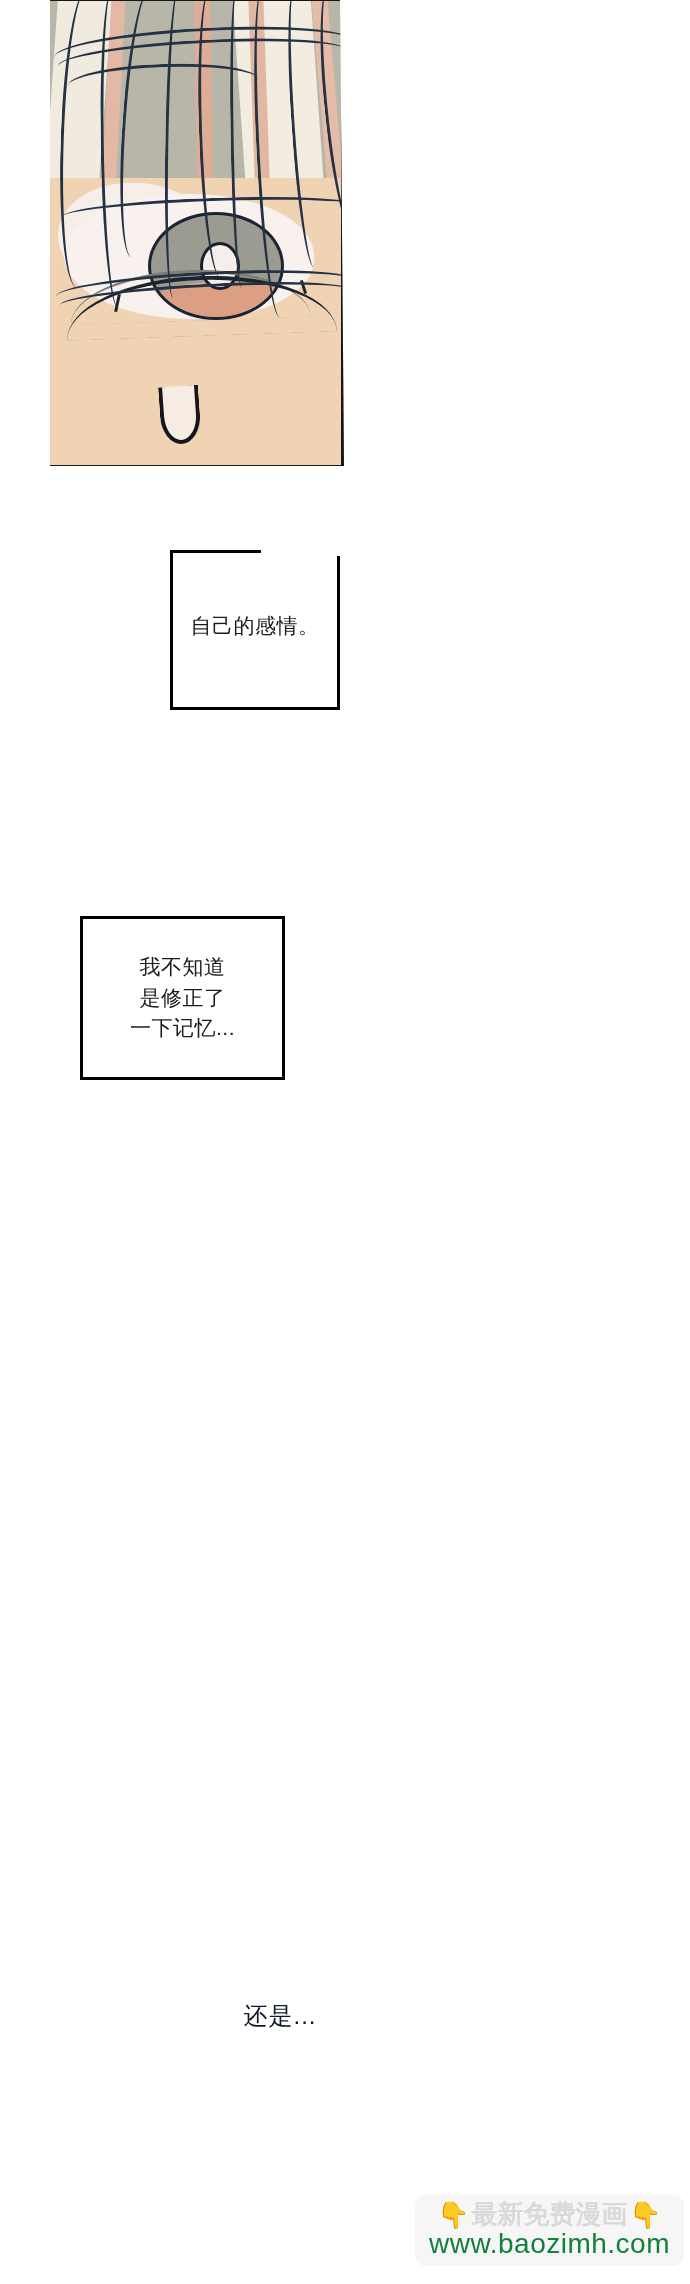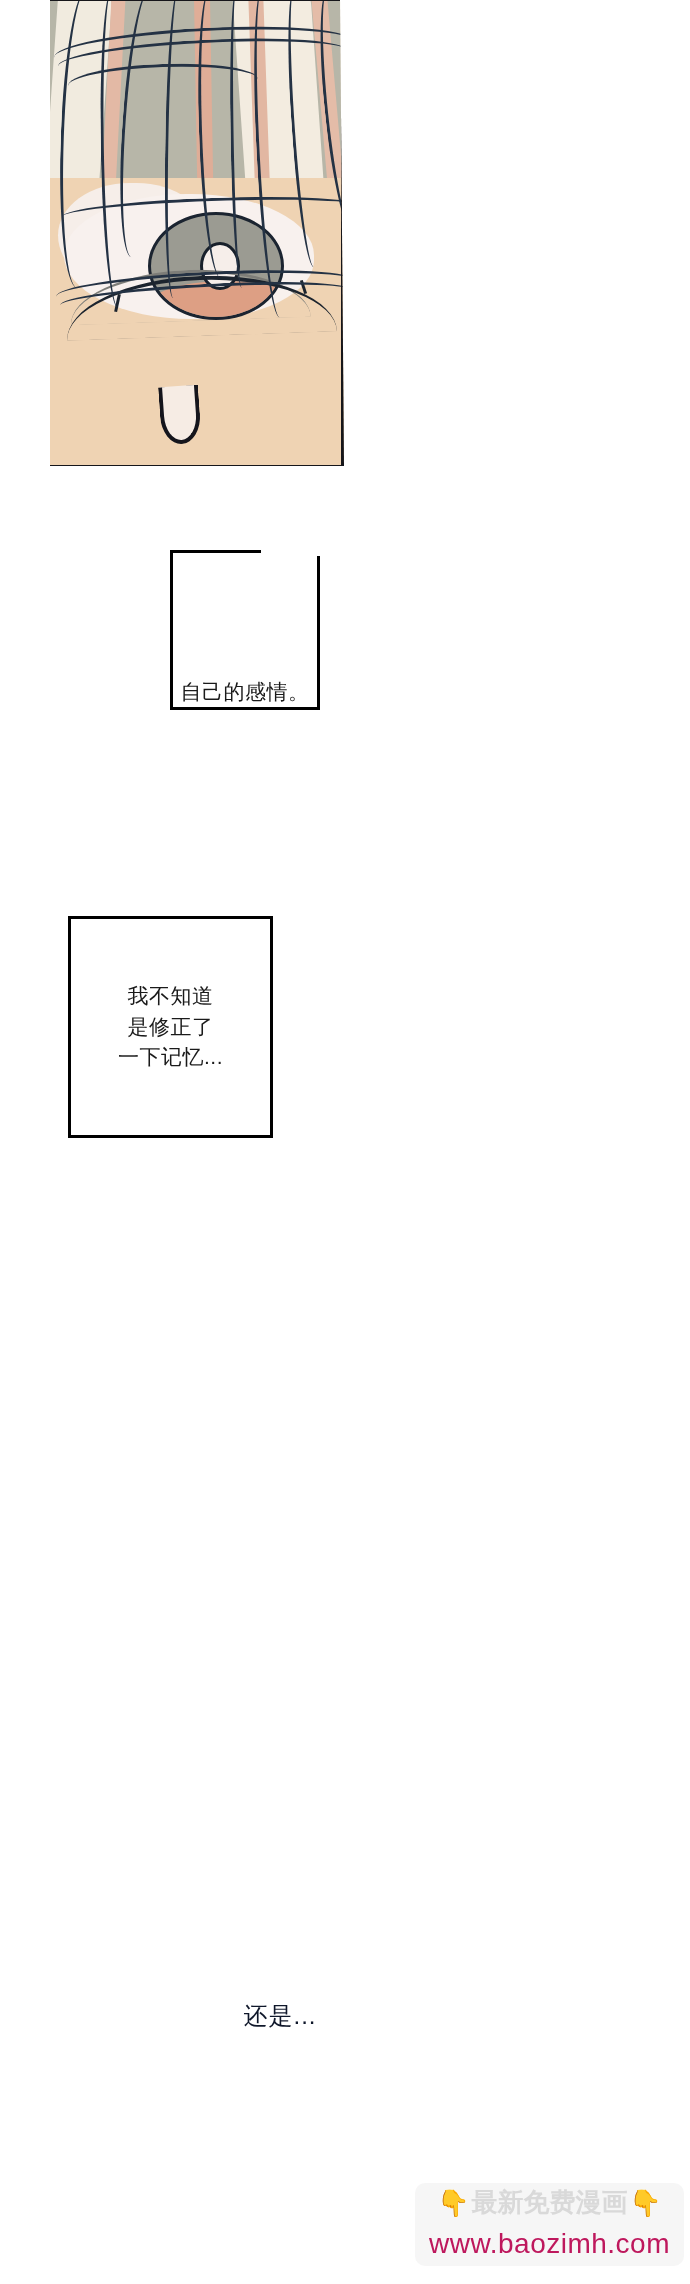--- a/index.html
+++ b/index.html
@@ -239,48 +239,48 @@
   #bubble-1 .bubble-text {
     text-align: center;
     padding: 0 10px 12px 10px;
     box-sizing: border-box;
   }
 
   
   #bubble-2 {
     left: 170px;
     top: 550px;
-    width: 150px;
+    width: 170px;
     height: 160px;
     border-top: 3px solid #000000;
-    align-items: flex-end;
+    align-items: flex-start;
     z-index: 4;
     font-family: Liberation Serif, serif;
   }
   #bubble-2 .bubble-text {
     text-align: center;
     padding: 58px 6px 0 6px;
     box-sizing: border-box;
   }
   
   .seam {
     position: absolute;
     left: 261px;
     top: 548px;
     width: 155px;
     height: 8px;
     background: #ffffff;
     z-index: 6;
   }
 
   #bubble-3 {
-    left: 68px;
+    left: 80px;
     top: 916px;
     width: 205px;
-    height: 222px;
+    height: 164px;
     z-index: 3;
   }
   #bubble-3 .bubble-text {
     text-align: center;
     padding: 0 4px 0 4px;
     box-sizing: border-box;
     font-size: 21px;
   }
 
   
@@ -316,23 +316,23 @@
     font-weight: bold;
     color: #d9d9d9;
   }
   .wm-hand {
     font-size: 26px;
     color: #fcc63f;
     line-height: 1;
   }
   .wm-row-2 {
     font-size: 28px;
-    color: #be185d;
+    color: #15803d;
     letter-spacing: 0.5px;
-    margin-top: 12px;
+    margin-top: 0;
   }
 </style>
 </head>
 <body>
 
 <div id="page">
 
   <div class="panel">
     <div class="panel-clip">
 

